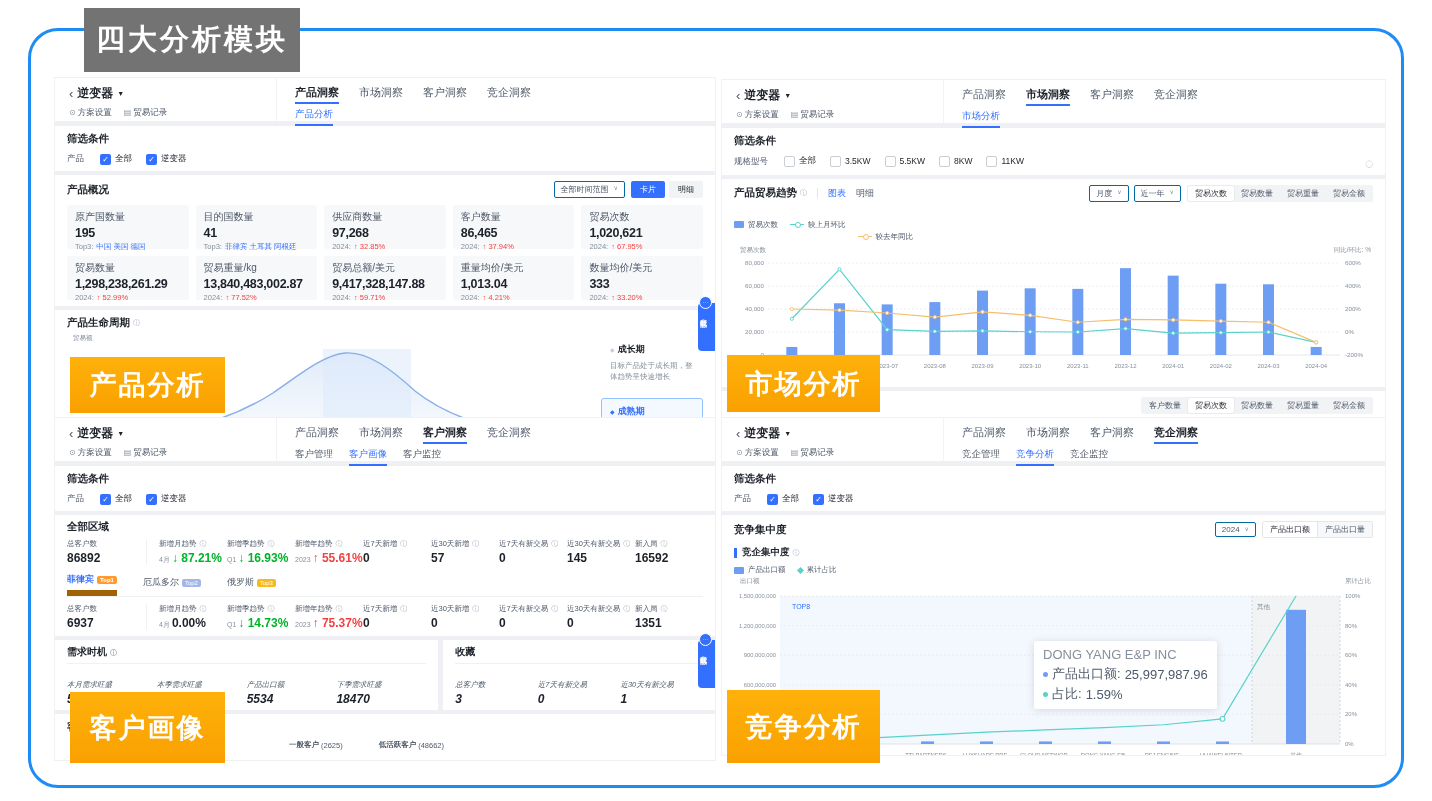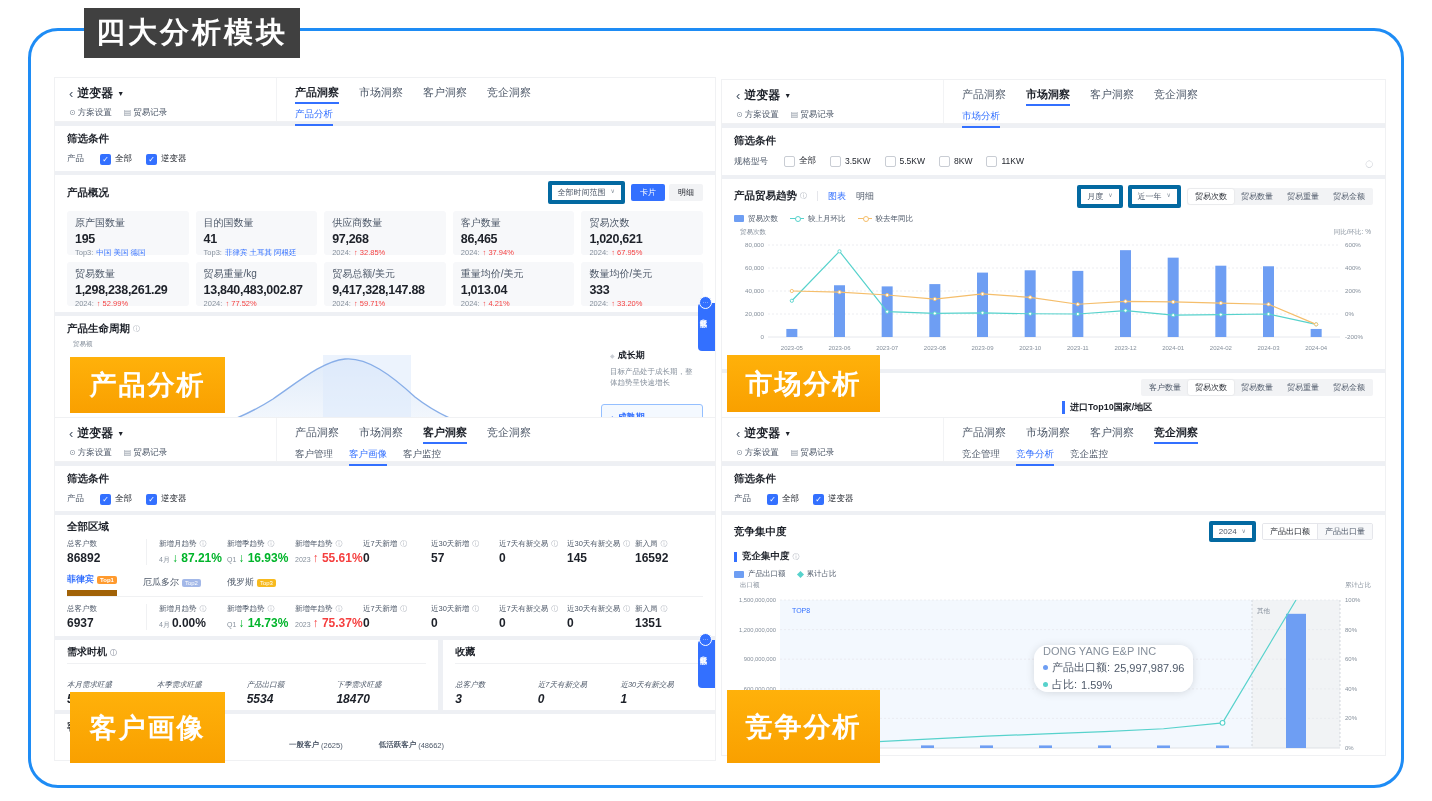--- a/index.html
+++ b/index.html
@@ -1,21 +1,21 @@
 <!DOCTYPE html>
 <html><head>
 <meta charset="utf-8">
 <style>
   html,body{margin:0;padding:0;background:#fff;font-family:"Liberation Sans","DejaVu Sans",sans-serif;}
   *{box-sizing:border-box;}
   #canvas{position:relative;width:1432px;height:801px;background:#fff;overflow:hidden;}
 
   
   .frame{position:absolute;left:28px;top:28px;width:1376px;height:760px;border:3px solid #1e8cf5;border-radius:30px;z-index:20;pointer-events:none;}
-  .banner{position:absolute;left:84px;top:8px;width:216px;height:50px;background:#404040;color:#fff;font-size:29px;font-weight:bold;display:flex;align-items:center;justify-content:center;letter-spacing:3px;z-index:30;}
+  .banner{position:absolute;left:84px;top:8px;width:216px;height:64px;background:#737373;color:#fff;font-size:29px;font-weight:bold;display:flex;align-items:center;justify-content:center;letter-spacing:3px;z-index:30;}
   .olabel{position:absolute;background:linear-gradient(180deg,#ffb10a,#f9a000);color:#fff;font-weight:bold;font-size:27px;display:flex;align-items:center;justify-content:center;letter-spacing:2px;z-index:25;}
   #ol-pp{left:70px;top:357px;width:155px;height:56px}
   #ol-pm{left:727px;top:355px;width:153px;height:57px}
   #ol-pc{left:70px;top:692px;width:155px;height:71px}
   #ol-pk{left:727px;top:690px;width:153px;height:73px}
 
   
   .panel{position:absolute;overflow:hidden;background:#eef0f4;outline:1px solid #f0f1f3;color:#1d2129;z-index:1;}
   #pp{left:55px;top:78px;width:660px;height:340px}
   #pm{left:722px;top:80px;width:663px;height:338px}
@@ -45,21 +45,21 @@
   .row{display:flex;align-items:center;}
   .info{font-size:7px;color:#a9aeb8;margin-left:3px;}
   .flt-row{margin-top:7px;display:flex;align-items:center;font-size:8.5px;color:#4e5969;}
   .flt-label{margin-right:16px;}
   .opt{display:inline-flex;align-items:center;margin-right:14px;color:#1d2129;cursor:pointer;}
   .cb{width:11px;height:11px;border-radius:2px;display:inline-block;margin-right:4px;font-size:8px;line-height:11px;text-align:center;}
   .cb.on{background:#3370ff;color:#fff;}
   .cb.off{background:#fff;border:1px solid #c9cdd4;}
   .flt-more{position:absolute;right:12px;top:32px;color:#c9cdd4;font-size:7px;}
 
-  .sel{border:4px solid #0369a1;border-radius:2px;padding:2px 6px;font-size:8px;color:#4e5969;display:inline-flex;gap:5px;background:#fff;cursor:pointer;}
+  .sel{border:1px solid #0369a1;border-radius:2px;padding:2px 6px;font-size:8px;color:#4e5969;display:inline-flex;gap:5px;background:#fff;cursor:pointer;}
   .sel .sc{font-size:6px;color:#86909c;}
   .btn-primary{background:#3370ff;color:#fff;border-radius:2px;padding:3px 9px;font-size:8px;margin-left:6px;cursor:pointer;}
   .btn-plain{background:#f2f3f5;color:#1d2129;border-radius:2px;padding:3px 9px;font-size:8px;margin-left:4px;cursor:pointer;}
   .head-r{display:flex;align-items:center;}
 
   
   .cards{display:grid;grid-template-columns:repeat(5,1fr);grid-auto-rows:44px;gap:7px;margin-top:7px;}
   .card{background:#f7f8fa;border-radius:3px;padding:5px 8px;}
   .card .cl{font-size:10px;color:#4e5969;}
   .card .cv{font-size:12.5px;font-weight:bold;margin-top:2px;letter-spacing:-0.3px;white-space:nowrap;}
@@ -84,21 +84,21 @@
   .vtab{font-size:9px;color:#4e5969;margin-right:10px;cursor:pointer;}
   .vtab.active{color:#3370ff;}
   .metric-group{display:flex;background:#f2f3f5;border-radius:2px;padding:1px;margin-left:6px;}
   .metric{padding:2px 7px;font-size:8px;color:#4e5969;border-radius:2px;cursor:pointer;white-space:nowrap;}
   #trend-metrics .metric:nth-of-type(1),#dist-metrics .metric:nth-of-type(2){background:#fff;color:#1d2129;box-shadow:0 0 2px rgba(0,0,0,.12);}
   .legend{display:flex;gap:12px;margin-top:6px;align-items:center;}
   .lgi{display:flex;align-items:center;gap:4px;font-size:7.5px;color:#4e5969;}
   .sw-bar{width:10px;height:7px;background:#6e9ef3;border-radius:1px;}
   .sw-line{position:relative;width:14px;height:1px;background:currentColor;}
   .sw-line::after{content:"";position:absolute;left:5px;top:-2px;width:4px;height:4px;border-radius:50%;background:#fff;border:1px solid currentColor;}
-  .c-cyan{color:#57d2cc;} .c-orange{color:#f5be6b;}
+  .c-cyan{color:#57d2cc;} .c-orange{color:#f5be6b;margin-top:24px;}
   .axis-titles{display:flex;justify-content:space-between;font-size:6.5px;color:#86909c;margin-top:4px;padding:0 2px 0 6px;}
 
   
   .top10-t{font-size:9px;font-weight:bold;border-left:3px solid #3370ff;padding-left:5px;}
   .mini{margin-top:6px;}
   .m-axis{font-size:6.5px;color:#86909c;margin-bottom:2px;}
 
   
   .srow{display:flex;margin-top:5px;}
   .scol-first{width:80px;border-right:1px solid #f0f1f3;margin-right:12px;flex:none;}
@@ -136,21 +136,21 @@
 
   
   .btn-group{display:flex;border:1px solid #e5e6eb;border-radius:2px;overflow:hidden;margin-left:6px;}
   .bg-item{padding:2px 7px;font-size:8px;background:#fff;color:#1d2129;white-space:nowrap;cursor:pointer;}
   .bg-item+.bg-item{border-left:1px solid #e5e6eb;color:#4e5969;background:#f7f8fa;}
   .inner-t{margin-top:8px;display:flex;align-items:center;}
   .inner-bar{width:3px;height:10px;background:#3370ff;margin-right:5px;}
   .inner-title{font-size:9.5px;font-weight:bold;}
   .sw-diamond{width:5px;height:5px;background:#57d2cc;transform:rotate(45deg);display:inline-block;}
   .chart-wrap{position:relative;margin-top:2px;}
-  .tooltip{position:absolute;left:300px;top:64px;background:rgba(255,255,255,.96);box-shadow:0 1px 8px rgba(0,0,0,.13);border-radius:14px;padding:0 9px;font-size:11px;color:#4e5969;z-index:3;white-space:nowrap;}
+  .tooltip{position:absolute;left:300px;top:64px;background:rgba(255,255,255,.96);box-shadow:0 1px 8px rgba(0,0,0,.13);border-radius:3px;padding:6px 9px;font-size:13px;color:#4e5969;z-index:3;white-space:nowrap;}
   .tt-title{color:#86909c;margin-bottom:3px;}
   .tt-row{display:flex;align-items:center;gap:4px;margin-top:2px;}
   .tt-dot{width:5px;height:5px;border-radius:50%;display:inline-block;}
 
   
   .svc{position:absolute;width:17px;height:48px;background:#3370ff;border-radius:4px 0 0 4px;z-index:5;cursor:pointer;}
   #svc1{left:698px;top:303px;} #svc2{left:698px;top:640px;}
   .svc-ic{position:absolute;top:-7px;left:1px;width:13px;height:13px;border-radius:50%;background:#3370ff;border:1.5px solid #fff;color:#fff;font-size:6px;line-height:10px;text-align:center;}
   .svc-tx{writing-mode:vertical-lr;margin:9px auto 0;display:block;color:#fff;font-size:7.5px;letter-spacing:1px;text-align:center;width:100%;}
   svg text{font-family:"Liberation Sans","DejaVu Sans",sans-serif;}

